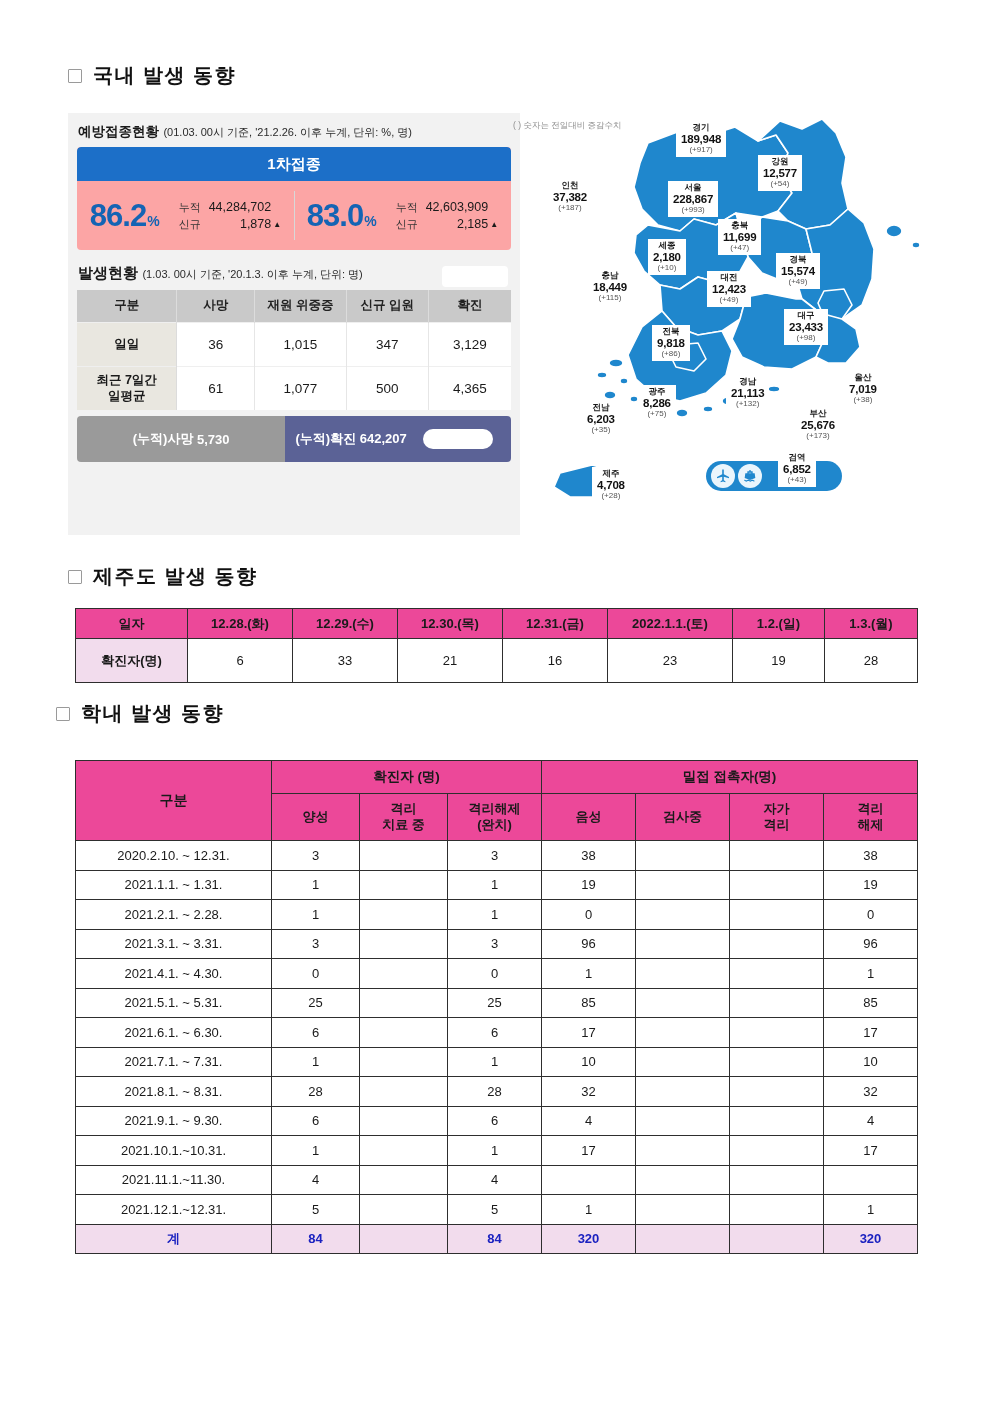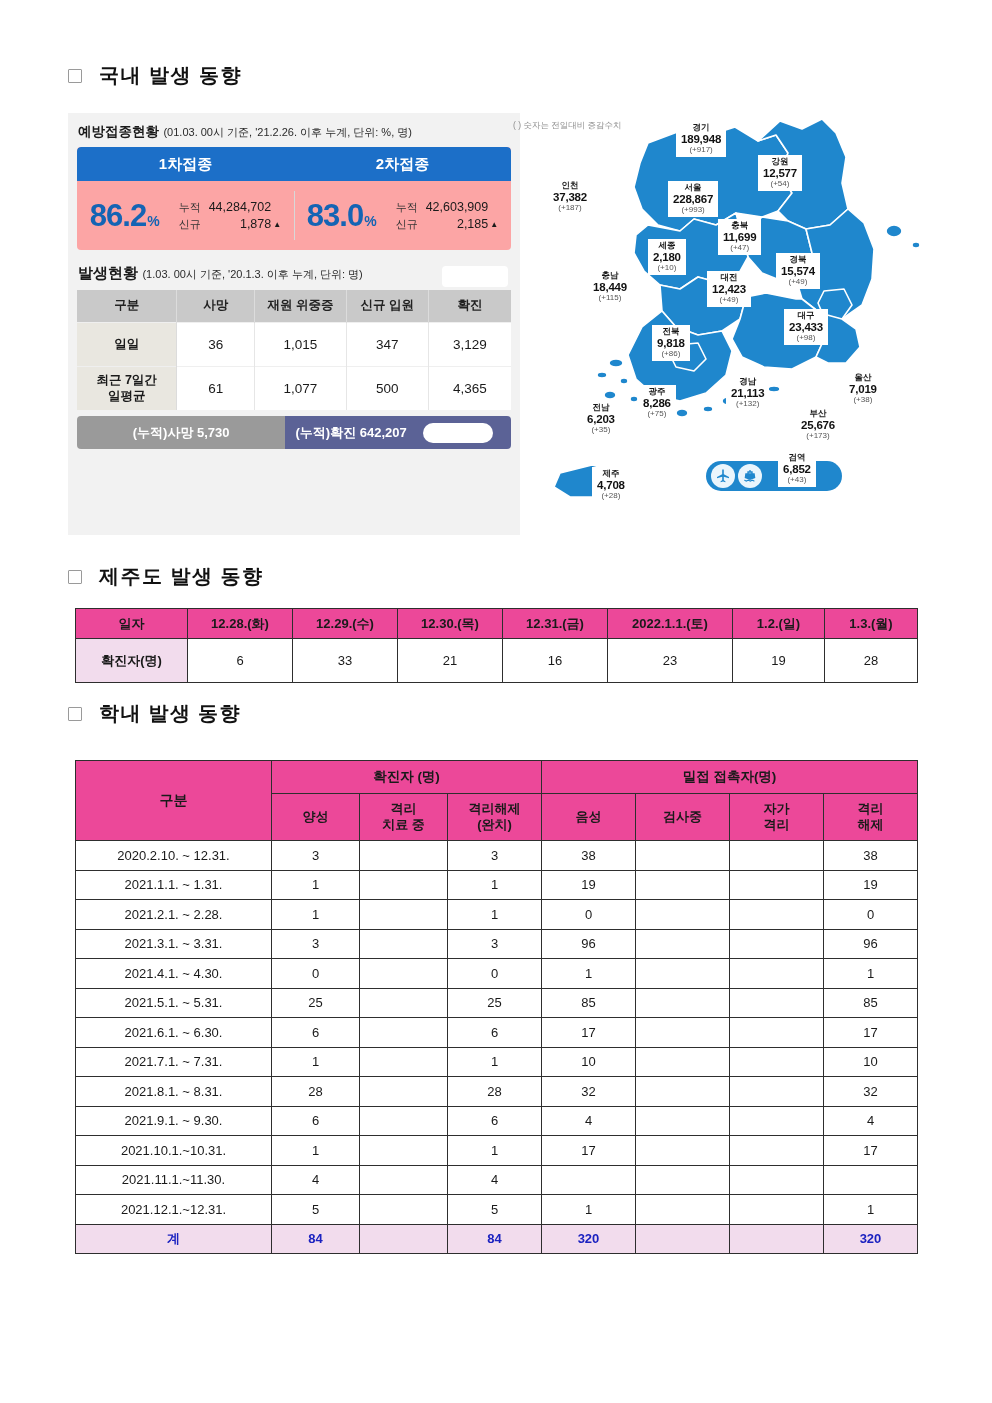--- a/index.html
+++ b/index.html
@@ -8,21 +8,21 @@
     background: #ffffff;
     font-family: "Liberation Sans", "DejaVu Sans", sans-serif;
   }
   body { width: 992px; height: 1403px; position: relative; overflow: hidden; }
 
   
   .section-head {
     position: absolute;
     display: flex;
     align-items: center;
-    gap: 17px;
+    gap: 11px;
   }
   .chk {
     width: 14px; height: 14px;
     border: 1.6px solid #9a9a9a;
     background: #fff;
     flex: 0 0 auto;
     border-radius: 1px;
   }
   .section-title {
     font-size: 20px;
@@ -126,21 +126,21 @@
   .occ-table td.rowlabel {
     background: #e9e7e0;
     font-weight: bold;
     font-size: 12.5px;
     line-height: 16px;
     border-right: 1px solid #dcdcdc;
   }
   .totbar {
     margin: 6px 9px 0 9px;
     display: flex;
-    height: 33px;
+    height: 46px;
     border-radius: 4px;
     overflow: hidden;
   }
   .tot-dead {
     flex: 0 0 48%;
     background: #9a9a9a;
     color: #fff; font-size: 13px; font-weight: bold;
     display: flex; align-items: center; justify-content: center;
   }
   .tot-conf {
@@ -237,21 +237,20 @@
 <div id="domestic-card">
 
   <div class="card-head">
     <span class="ch-title">예방접종현황</span>
     <span class="ch-sub">(01.03. 00시 기준, '21.2.26. 이후 누계, 단위: %, 명)</span>
   </div>
 
   <div class="vax-box">
     <div class="vax-bar">
       <div>1차접종</div>
-      <div>2차접종</div>
     </div>
     <div class="vax-body">
       <div class="vax-col">
         <div class="pct"><span>86.2</span><small>%</small></div>
         <div class="vax-nums">
           <table>
             <tbody>
                 <tr>
               <td class="lbl">누적</td>
               <td class="val">44,284,702</td>
@@ -530,21 +529,21 @@
     <td>33</td>
     <td>21</td>
     <td>16</td>
     <td>23</td>
     <td>19</td>
     <td>28</td>
   </tr>
 </tbody>
   </table>
 
-<div class="section-head" style="left:68px; top:700px;font-family:Liberation Serif, serif;">
+<div class="section-head" style="left:56px; top:700px;">
   <span class="chk"></span>
   <span class="section-title">학내 발생 동향</span>
 </div>
 
 <table class="ptable" id="school-table" style="left:75px; top:760px; width:842px;">
   <colgroup>
     <col style="width:196px">
       <col style="width:88px">
       <col style="width:88px">
       <col style="width:94px">

